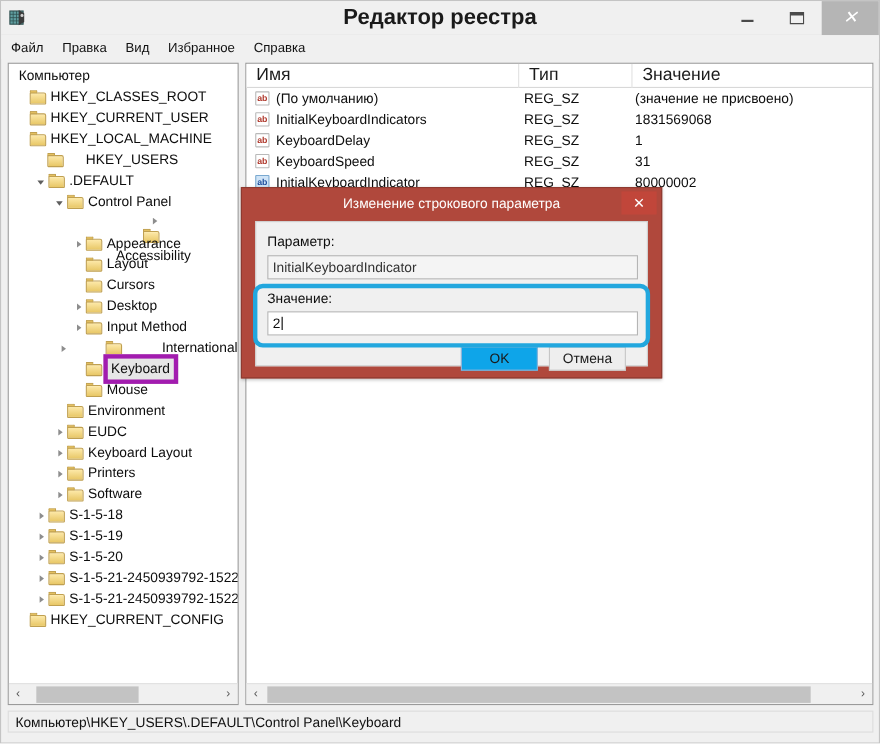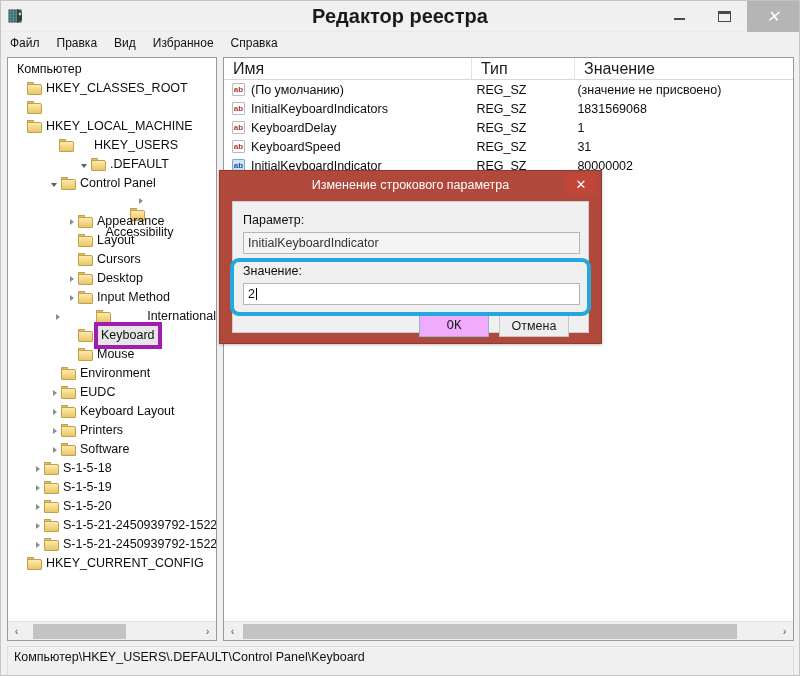--- a/index.html
+++ b/index.html
@@ -214,21 +214,21 @@
     flex: 1; height: 17px; position: relative;
   }
   .hscroll .sb-thumb {
     position: absolute; top: 1px; height: 15px;
     background: #c3c3c3;
   }
 
   
   .statusbar {
     position: absolute; left: 6px; top: 645px;
-    width: 787px; height: 31px;
+    width: 787px; height: 20px;
     background: #f0f0f0;
     border: 1px solid #dcdcdc;
     font-size: 12.5px; color: #111;
     line-height: 21px;
     padding-left: 6px;
     white-space: nowrap; overflow: hidden;
   }
 
   
   .dlg {
@@ -282,21 +282,21 @@
     margin-left: 1px;
   }
   .dlg-btn {
     position: absolute;
     width: 70px; height: 22px;
     background: #eeeeee;
     border: 1px solid #c6c6c6;
     font-size: 12.5px; color: #1a1a1a;
     display: flex; align-items: center; justify-content: center;
   }
-  .dlg-btn.primary { border-color: #8fb4d9; background: #f0abfc; font-family: Liberation Mono, monospace; }
+  .dlg-btn.primary { border-color: #8fb4d9; background: #0ea5e9; }
 
   
   .annot {
     position: absolute;
     border: 4px solid #22a7de;
     border-radius: 9px;
     pointer-events: none;
   }
 </style>
 </head>
@@ -347,38 +347,39 @@
             <i class="fb"></i>
           </span>
           <span class="tlabel">HKEY_CLASSES_ROOT</span>
         </div>
         <div class="tnode" style="padding-left: 4px;">
           <span class="tw"></span>
           <span class="folder">
             <i class="ft"></i>
             <i class="fb"></i>
           </span>
+          <span class="tlabel">HKEY_CURRENT_USER</span>
         </div>
         <div class="tnode" style="padding-left: 4px;">
           <span class="tw"></span>
           <span class="folder">
             <i class="ft"></i>
             <i class="fb"></i>
           </span>
           <span class="tlabel">HKEY_LOCAL_MACHINE</span>
         </div>
-        <div class="tnode" style="padding-left: 20px; gap: 16px;">
+        <div class="tnode" style="padding-left: 4px; gap: 16px;">
           <span class="tw"></span>
           <span class="folder">
             <i class="ft"></i>
             <i class="fb"></i>
           </span>
           <span class="tlabel">HKEY_USERS</span>
         </div>
-        <div class="tnode" style="padding-left: 21px; justify-content: center;">
+        <div class="tnode" style="padding-left: 21px;">
           <span class="tw">
             <i class="arrow-o"></i>
           </span>
           <span class="folder">
             <i class="ft"></i>
             <i class="fb"></i>
           </span>
           <span class="tlabel">.DEFAULT</span>
         </div>
         <div class="tnode" style="padding-left: 38px;">

